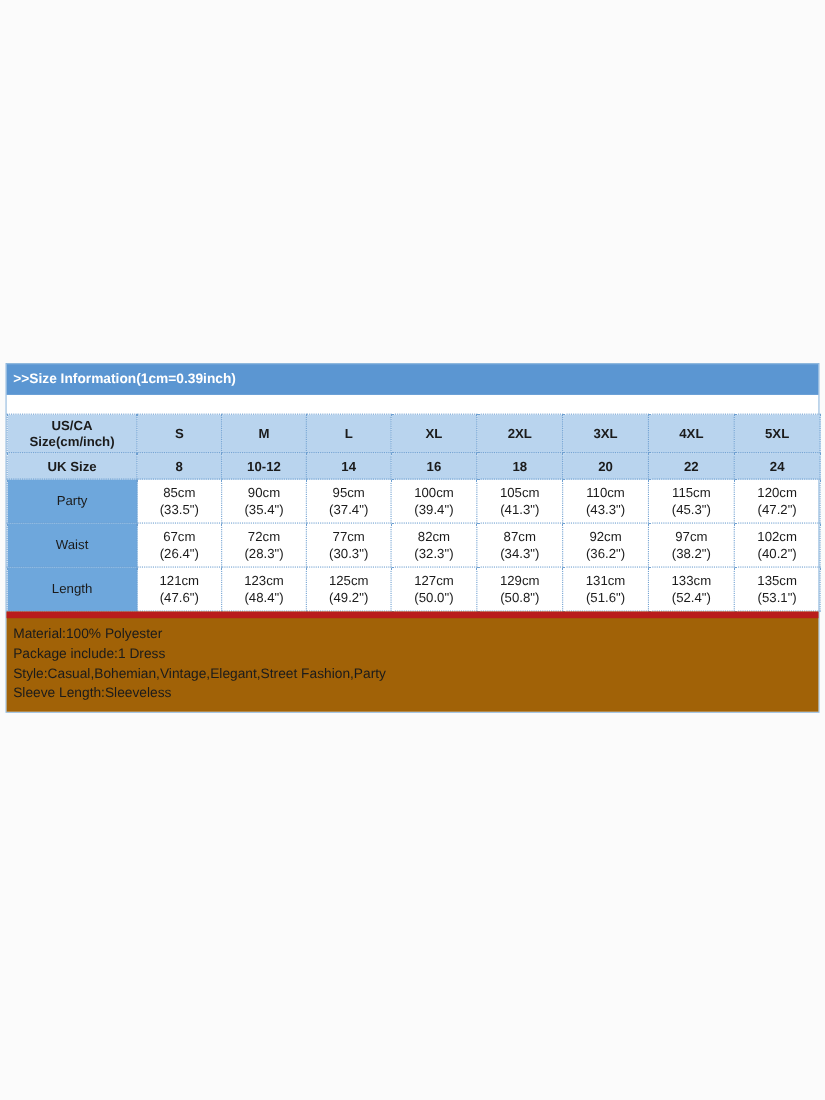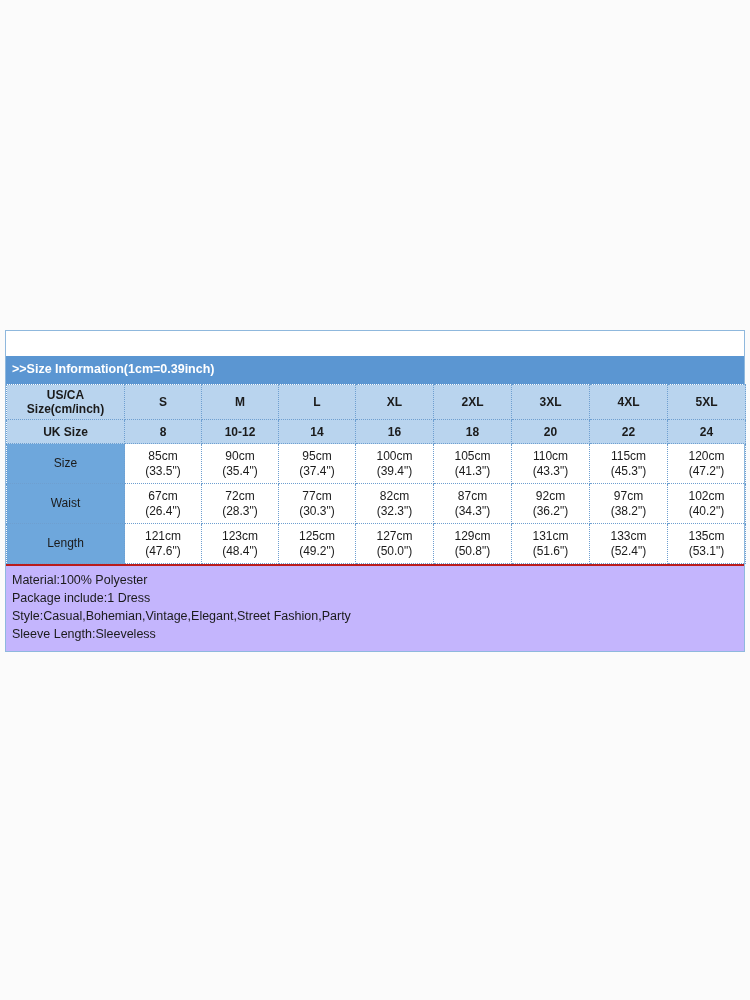--- a/index.html
+++ b/index.html
@@ -25,29 +25,29 @@
   }
 
   
   .banner {
     background: #5b96d2;
     color: #ffffff;
     font-weight: bold;
     font-size: 12.5px;
     line-height: 17px;
     padding: 5px 6px 6px 6px;
-    margin-top: 25px;
   }
   .banner .line2 { }
 
   
   table.size-table {
     border-collapse: collapse;
     width: 100%;
     table-layout: fixed;
+    margin-top: 17px;
   }
   table.size-table td {
     border: 1px dotted #6e9fd0;
     font-size: 12px;
     color: #1b1b1b;
     text-align: center;
     vertical-align: middle;
     padding: 2px 1px;
   }
 
@@ -76,23 +76,23 @@
   }
   tr.meas td {
     height: 35px;
     line-height: 15px;
   }
   .cm { display: block; }
   .inch { display: block; }
 
   
   .notes {
-    border-top: 2px solid #b91c1c;
+    border-top: 6px solid #b91c1c;
     padding: 5px 6px 8px 6px;
-    background: #c4b5fd;
+    background: #a16207;
   }
   .notes div {
     font-size: 12.5px;
     color: #1b1b1b;
     line-height: 18px;
   }
 </style>
 </head>
 <body>
 
@@ -135,21 +135,21 @@
         <td>10-12</td>
         <td>14</td>
         <td>16</td>
         <td>18</td>
         <td>20</td>
         <td>22</td>
         <td>24</td>
       </tr>
 
       <tr class="meas">
-        <td class="meas-label">Size</td>
+        <td class="meas-label">Party</td>
         <td>
             <span class="cm">85cm</span>
             <span class="inch">(33.5")</span>
           </td>
         <td>
             <span class="cm">90cm</span>
             <span class="inch">(35.4")</span>
           </td>
         <td>
             <span class="cm">95cm</span>

